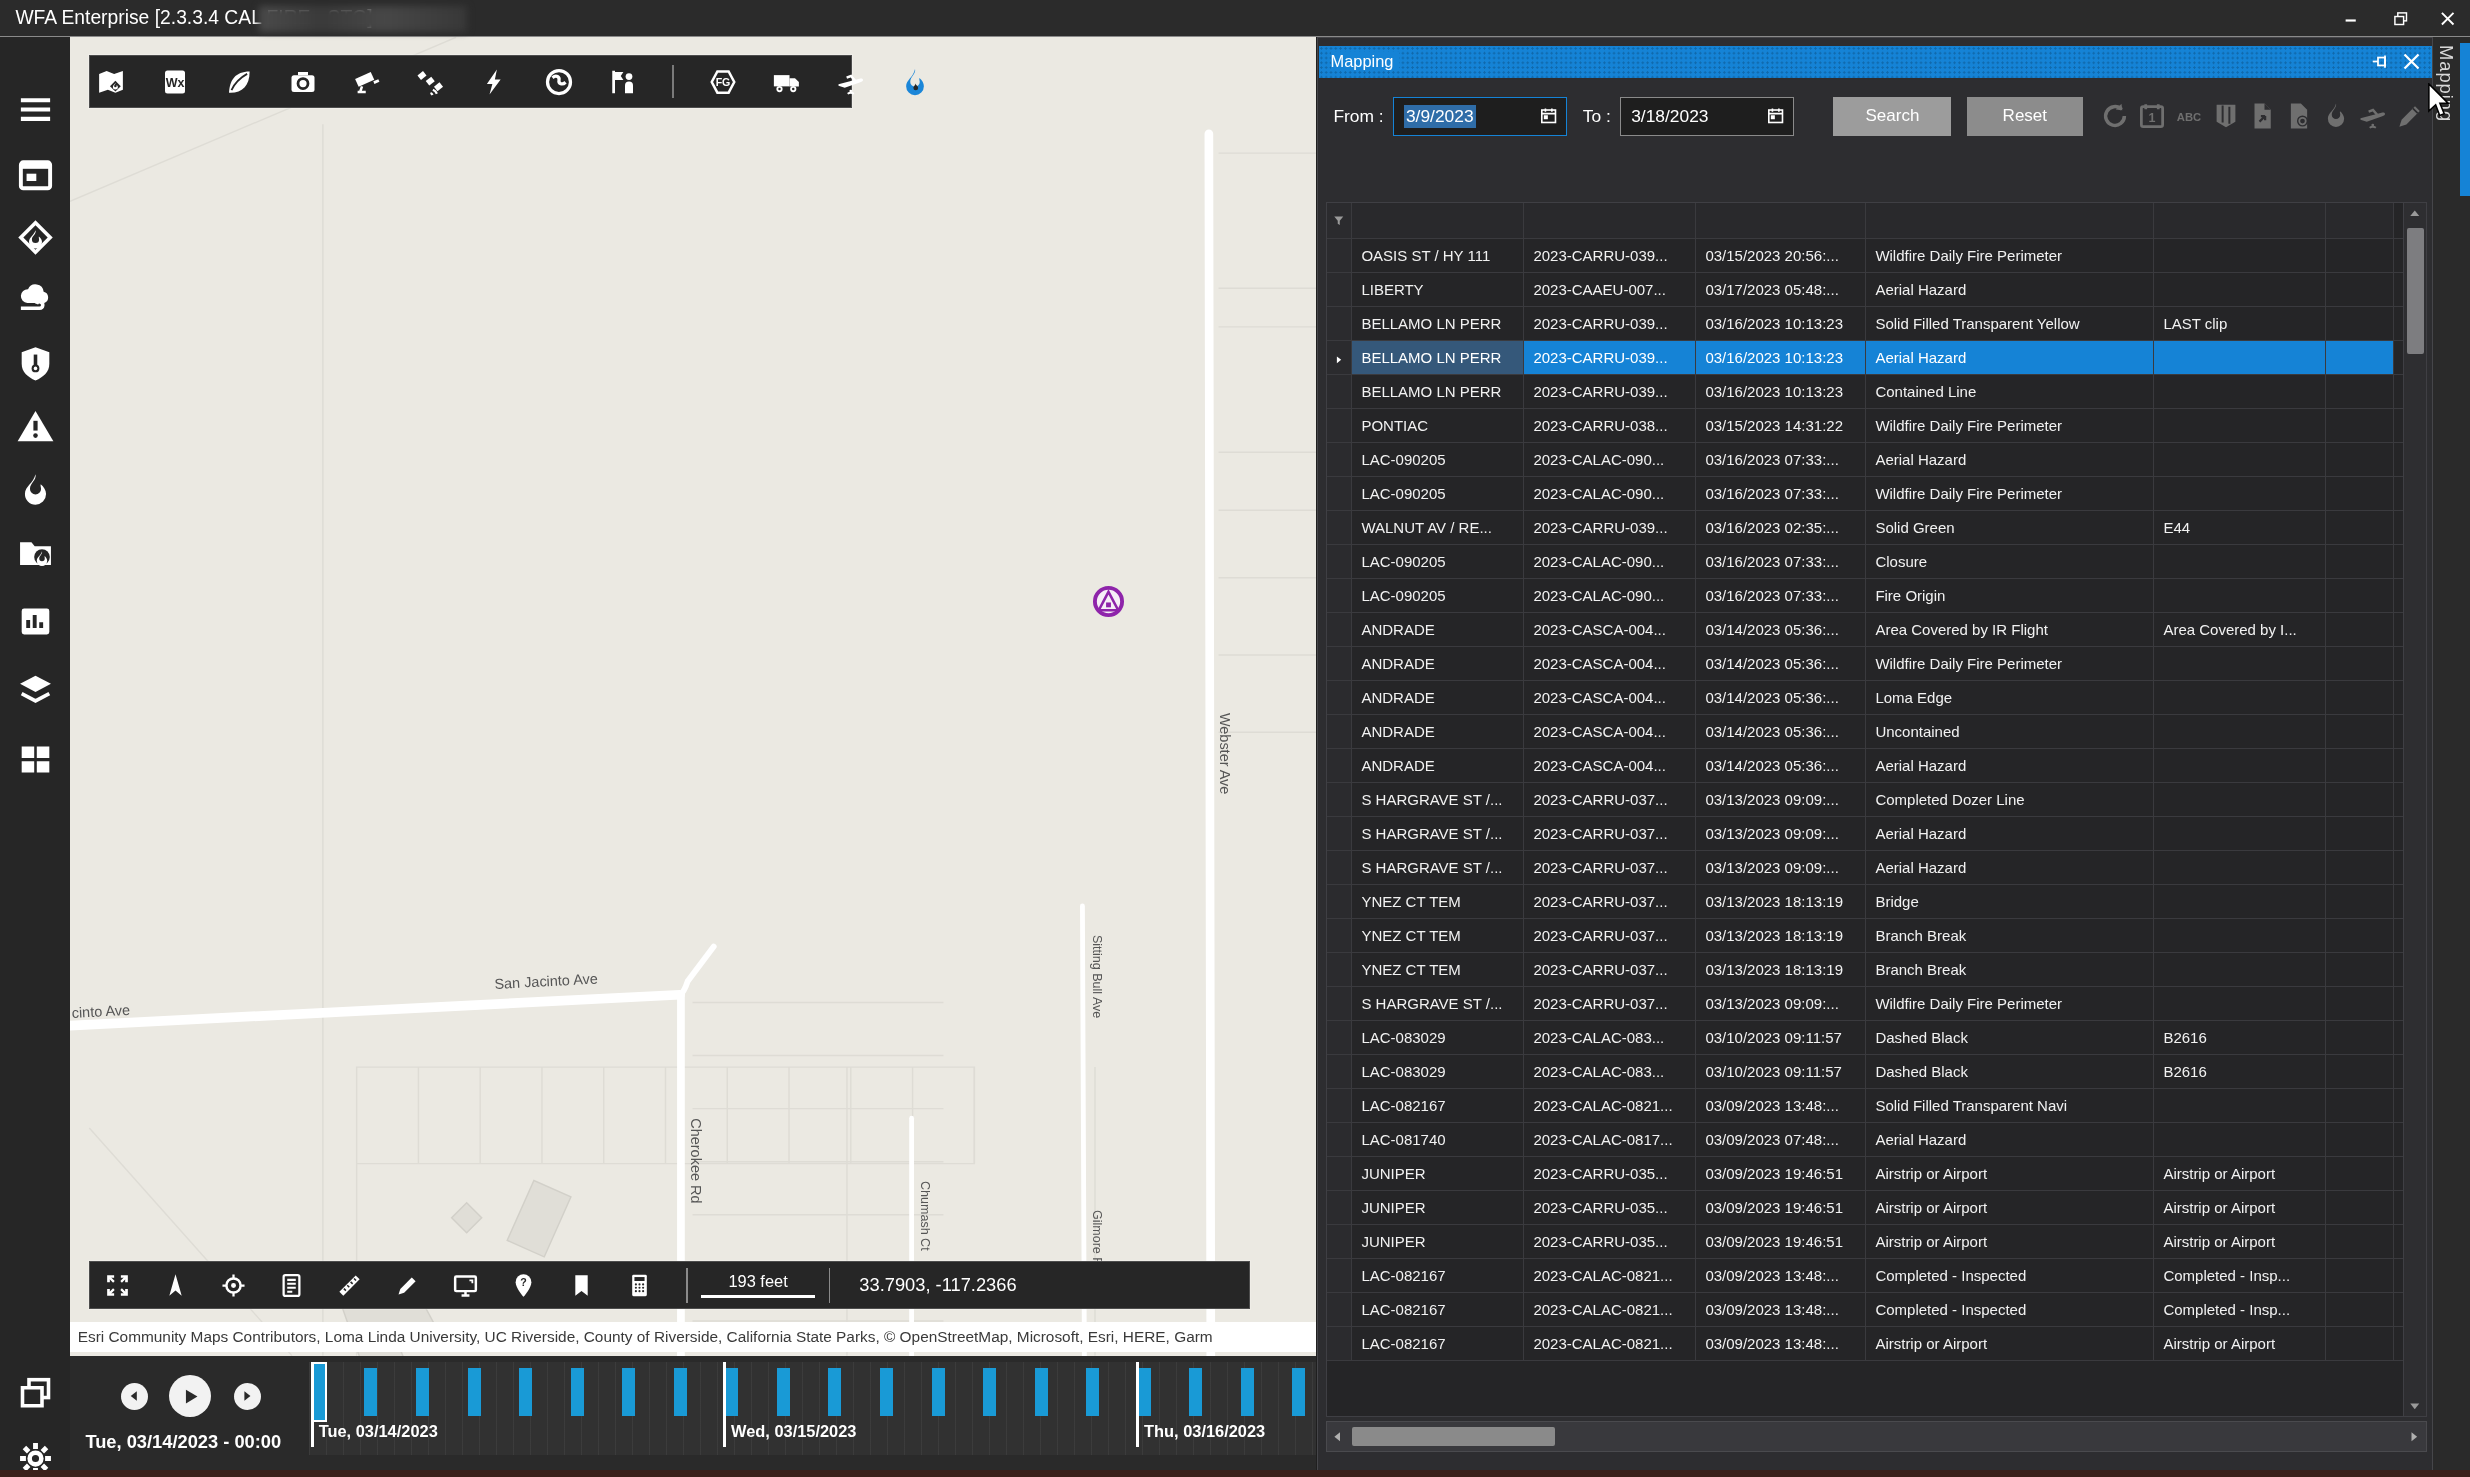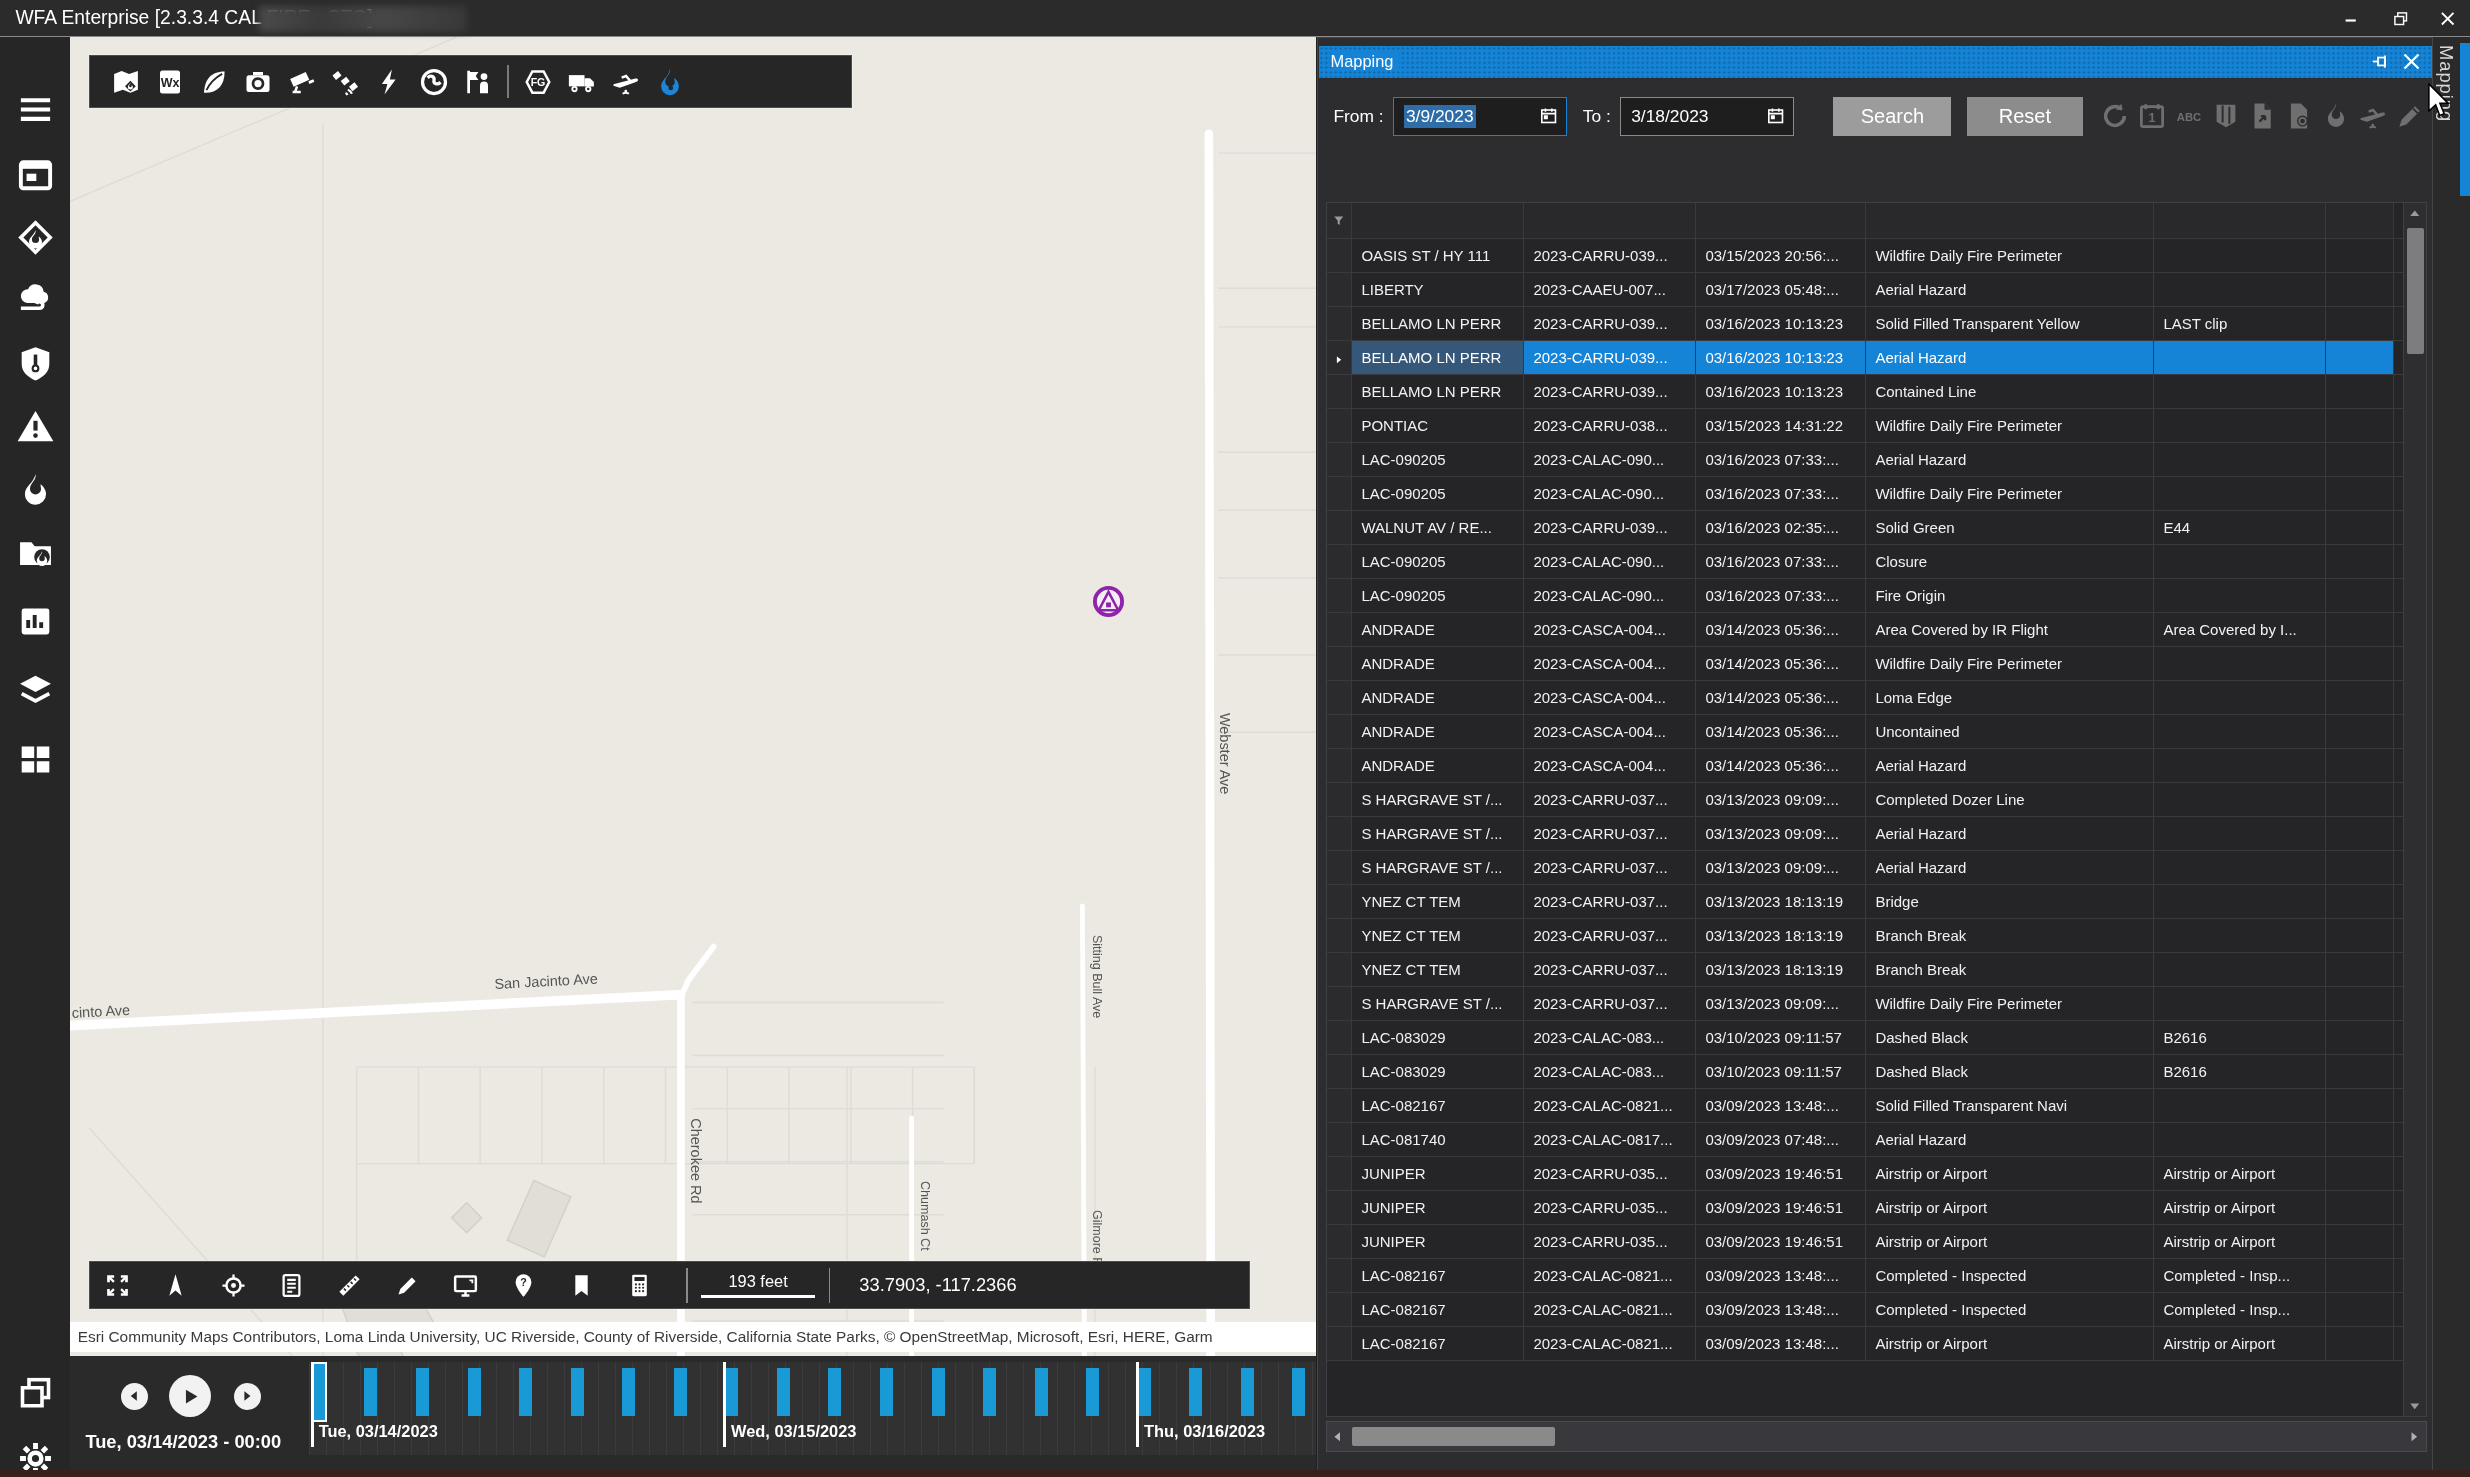--- a/index.html
+++ b/index.html
@@ -15,21 +15,21 @@
 
 
 .sidebar { position:absolute; left:0; top:37px; width:70px; height:1434px; background:#262626; z-index:40; }
 .sb-icon { position:absolute; left:16.4px; width:39px; height:39px; color:#fff; }
 .sb-icon svg, .t-icon svg, .p-icon svg, .b-icon svg, .mini svg { width:100%; height:100%; fill:currentColor; }
 
 
 .maparea { position:absolute; left:70px; top:37px; width:1246px; height:1319px; background:#ebe9e2; overflow:hidden; }
 .maparea svg.roads { position:absolute; left:0; top:0; }
 .marker { position:absolute; left:1022px; top:548px; width:33px; height:33px; }
-.map-toolbar { position:absolute; left:19.3px; top:18.3px; width:763px; height:53px; background:#262626; border:1px solid #4d4d4d; display:flex; align-items:center; padding:0 21px; gap:14px; box-shadow:0 0 0 1px rgba(255,255,255,.25); }
+.map-toolbar { position:absolute; left:19.3px; top:18.3px; width:763px; height:53px; background:#262626; border:1px solid #4d4d4d; display:flex; align-items:center; padding:0 6px; gap:34px; box-shadow:0 0 0 1px rgba(255,255,255,.25); }
 .t-icon { width:30px; height:30px; color:#fff; flex:0 0 auto; }
 .t-sep { width:1.9px; height:33px; background:#7a7a7a; flex:0 0 auto; }
 .map-search { position:absolute; left:794px; top:18.3px; width:307px; height:53px; background:#262626; border:1px solid #4d4d4d; display:flex; align-items:center; padding:0 13.5px; box-shadow:0 0 0 1px rgba(255,255,255,.25); }
 .map-search .mag { width:25px; height:25px; color:#e8e8e8; }
 .map-search input { flex:1; background:transparent; border:none; outline:none; color:#c9c9c9; font-size:18.3px; margin-left:11.6px; font-family:"Liberation Sans",sans-serif; }
 .map-search .x { width:23px; height:23px; color:#fff; }
 .map-status { position:absolute; left:19.3px; top:1224px; width:1161px; height:48px; background:#262626; border:1px solid #4d4d4d; display:flex; align-items:center; padding:0 13.5px; box-shadow:0 0 0 1px rgba(255,255,255,.2); }
 .b-icon { width:27px; height:27px; color:#fff; margin-right:31px; flex:0 0 auto; }
 .st-sep { width:1.9px; height:35px; background:#8a8a8a; margin:0 13.5px 0 1.9px; flex:0 0 auto; }
 .scalebox { width:114px; text-align:center; flex:0 0 auto; }
@@ -54,21 +54,21 @@
 .panel-titlebar { position:absolute; left:1px; top:7.7px; width:1113px; height:32px; background:#1583d6; background-image:radial-gradient(rgba(10,74,122,.45) 1.2px, transparent 1.3px); background-size:4.8px 4.8px; display:flex; align-items:center; }
 .panel-titlebar .ptitle { font-size:16.4px; color:#fff; margin-left:11.6px; background:#1583d6; padding:0 5.8px 0 0; }
 .pt-ic { width:21px; height:21px; color:#fff; margin-left:9.7px; }
 .panel-controls { position:absolute; left:0; top:48px; width:1116px; height:60px; display:flex; align-items:center; }
 .flabel { font-size:17.4px; color:#fff; margin-left:15.4px; white-space:nowrap; }
 .dateinput { height:39px; background:#1e1e1e; display:flex; align-items:center; padding:0 7.7px 0 9.7px; font-size:17.4px; color:#fff; }
 .dateinput .cal-ic { width:19.3px; height:19.3px; margin-left:auto; color:#fff; }
 .from { width:174px; margin-left:9.7px; border:1.9px solid #1583d6; }
 .to { width:174px; margin-left:9.7px; border:1px solid #8a8a8a; }
 .sel-text { background:#2f6da8; padding:1px 1.9px; }
-.gbtn { height:39px; border:none; color:#fff; font-size:20px; font-family:"Liberation Sans",sans-serif; }
+.gbtn { height:39px; border:none; color:#fff; font-size:17px; font-family:"Liberation Sans",sans-serif; }
 .gbtn.search { width:118px; margin-left:39px; background:#9c9c9c; }
 .gbtn.reset { width:116px; margin-left:15.4px; background:#8c8c8c; }
 .p-icons { display:flex; align-items:center; gap:6.8px; margin-left:17.4px; }
 .p-icon { width:30px; height:30px; color:#6f6f6f; }
 .groupbar { position:absolute; left:7.7px; top:114px; width:1101px; height:50px; background:#242427; border:1px solid #3f3f44; display:flex; align-items:center; }
 .groupbar .hint { font-size:16px; color:#e8e8e8; margin-left:9.7px; }
 .groupbar .mag { width:25px; height:25px; color:#fff; margin-left:auto; margin-right:13.5px; }
 
 
 .grid { position:absolute; left:7.7px; top:164px; width:1101px; height:1215px; background:#252527; border:1px solid #3f3f44; overflow:hidden; }

